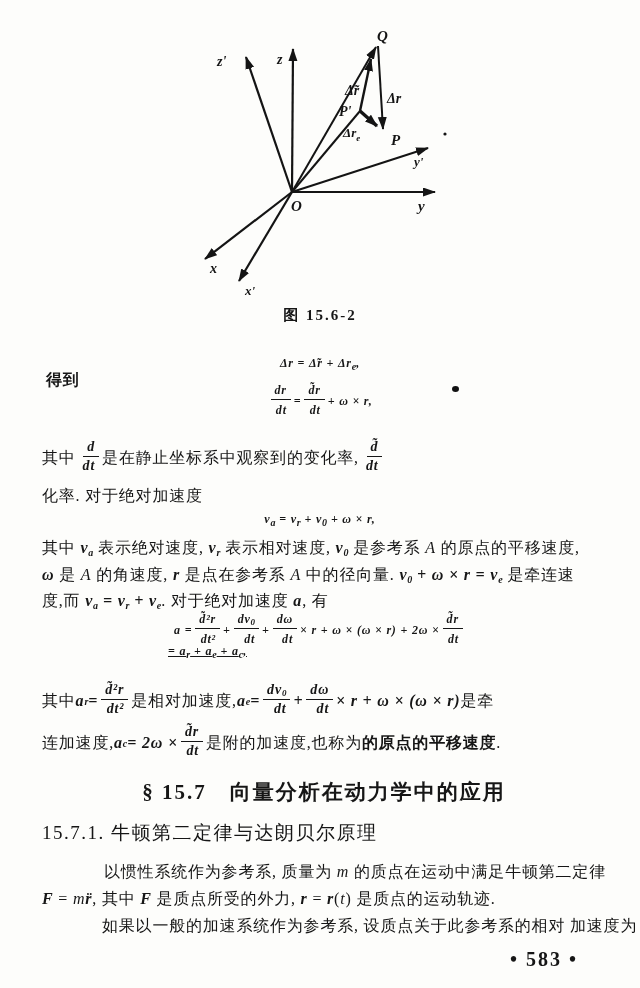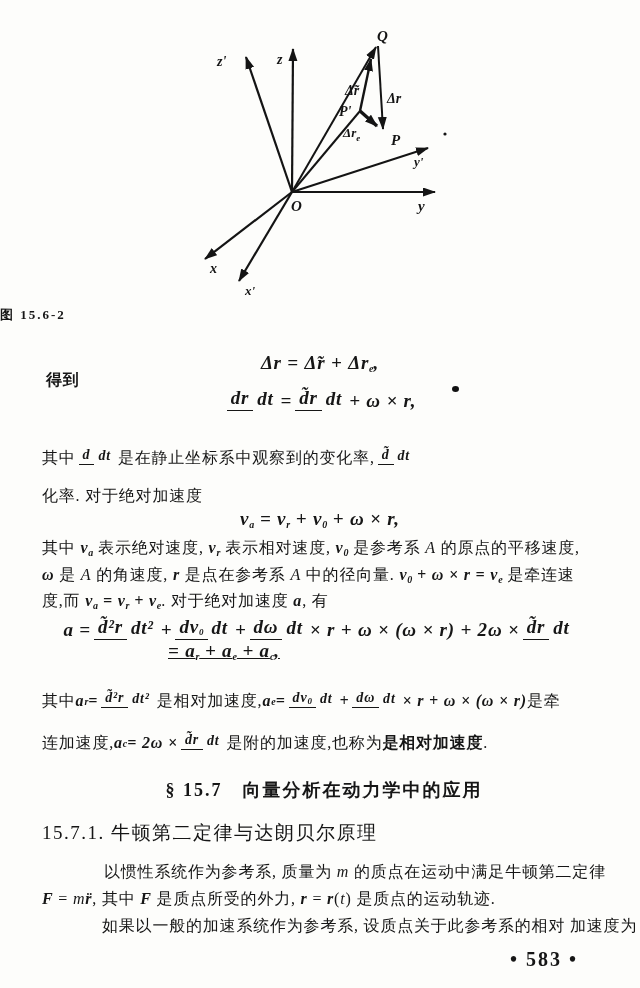--- a/index.html
+++ b/index.html
@@ -3,34 +3,34 @@
 <meta charset="utf-8">
 <style>
   html,body{margin:0;padding:0;background:#e8e8e8;}
   .page{
     position:relative;width:640px;height:988px;background:#fdfdfb;
     font-family:"Liberation Serif","DejaVu Serif",serif;color:#161616;
     overflow:hidden;margin:0 auto;
   }
   .line{position:absolute;font-size:16px;white-space:nowrap;letter-spacing:0.8px;}
   .eq{left:0;right:0;text-align:center;font-size:17px;}
-  .eq .m-m{font-size:19px;}
+  .eq .m-m{font-size:12px;}
   .tall{display:flex;align-items:center;}
   .lead{font-weight:bold;}
-  .caption{left:0;right:0;font-weight:bold;font-size:13px;letter-spacing:2px;}
-  .heading{left:8px;right:0;text-align:center;font-weight:bold;font-size:18px;letter-spacing:2px;}
+  .caption{left:0;right:0;text-align:center;font-weight:bold;font-size:15px;letter-spacing:2px;}
+  .heading{left:8px;right:0;text-align:center;font-weight:bold;font-size:21px;letter-spacing:2px;}
   .subheading{font-size:19px;letter-spacing:1.5px;}
   .pageno{font-weight:bold;font-size:20px;letter-spacing:2px;}
   
   .m-r{font-style:normal;}
   .m-m{font-weight:bold;font-style:italic;}
   .m-i{font-style:italic;}
   .m-b{font-weight:bold;}
   .m-s{font-weight:bold;font-style:italic;font-size:10px;vertical-align:-3px;letter-spacing:0;}
-  .m-frac{display:inline-flex;flex-direction:row;align-items:flex-start;vertical-align:middle;
+  .m-frac{display:inline-flex;flex-direction:column;align-items:flex-end;vertical-align:middle;
           margin:0 3px;line-height:1.12;transform:translateY(-2px);}
   .m-frac .m-num{display:block;padding:0 4px 1px;border-bottom:1.6px solid #161616;}
   .m-frac .m-den{display:block;padding:1px 4px 0;}
   .eq .m-frac{font-size:15px;}
   .para .m-frac{font-size:14px;}
   .m-frac .m-s{font-size:9px;vertical-align:-2px;}
   
   svg text{font-family:"Liberation Serif","DejaVu Serif",serif;font-weight:bold;font-style:italic;fill:#141414;}
   .dot-artifact{position:absolute;width:7px;height:6px;border-radius:50%;background:#111;}
 </style>
@@ -170,21 +170,21 @@
   <div class="line para tall" style="top:722px;left:42px;height:42px;">
       <span class="m-r">连加速度, </span>
       <span class="m-m">a</span>
       <span class="m-s">c</span>
       <span class="m-m"> = 2ω × </span>
       <span class="m-frac">
         <span class="m-num"><span class="m-m">d̃r</span></span>
         <span class="m-den"><span class="m-m">dt</span></span>
       </span>
       <span class="m-r"> 是附的加速度,也称为</span>
-      <span class="m-b">是相对加速度</span>
+      <span class="m-b">的原点的平移速度</span>
       <span class="m-r">.</span>
     </div>
 
   <div class="line heading" style="top:778px;">§ 15.7　向量分析在动力学中的应用</div>
   <div class="line subheading" style="top:820px;left:42px;">15.7.1. 牛顿第二定律与达朗贝尔原理</div>
 
   <div class="line para" style="top:862px;left:104px;"><span class="m-r">以惯性系统作为参考系, 质量为 </span><span class="m-i">m</span><span class="m-r"> 的质点在运动中满足牛顿第二定律</span></div>
   <div class="line para" style="top:889px;left:42px;"><span class="m-m">F</span><span class="m-r"> = </span><span class="m-i">m</span><span class="m-m">r̈</span><span class="m-r">, 其中 </span><span class="m-m">F</span><span class="m-r"> 是质点所受的外力, </span><span class="m-m">r</span><span class="m-r"> = </span><span class="m-m">r</span><span class="m-r">(</span><span class="m-i">t</span><span class="m-r">) 是质点的运动轨迹.</span></div>
   <div class="line para" style="top:916px;left:102px;"><span class="m-r">如果以一般的加速系统作为参考系, 设质点关于此参考系的相对 加速度为</span></div>
 

